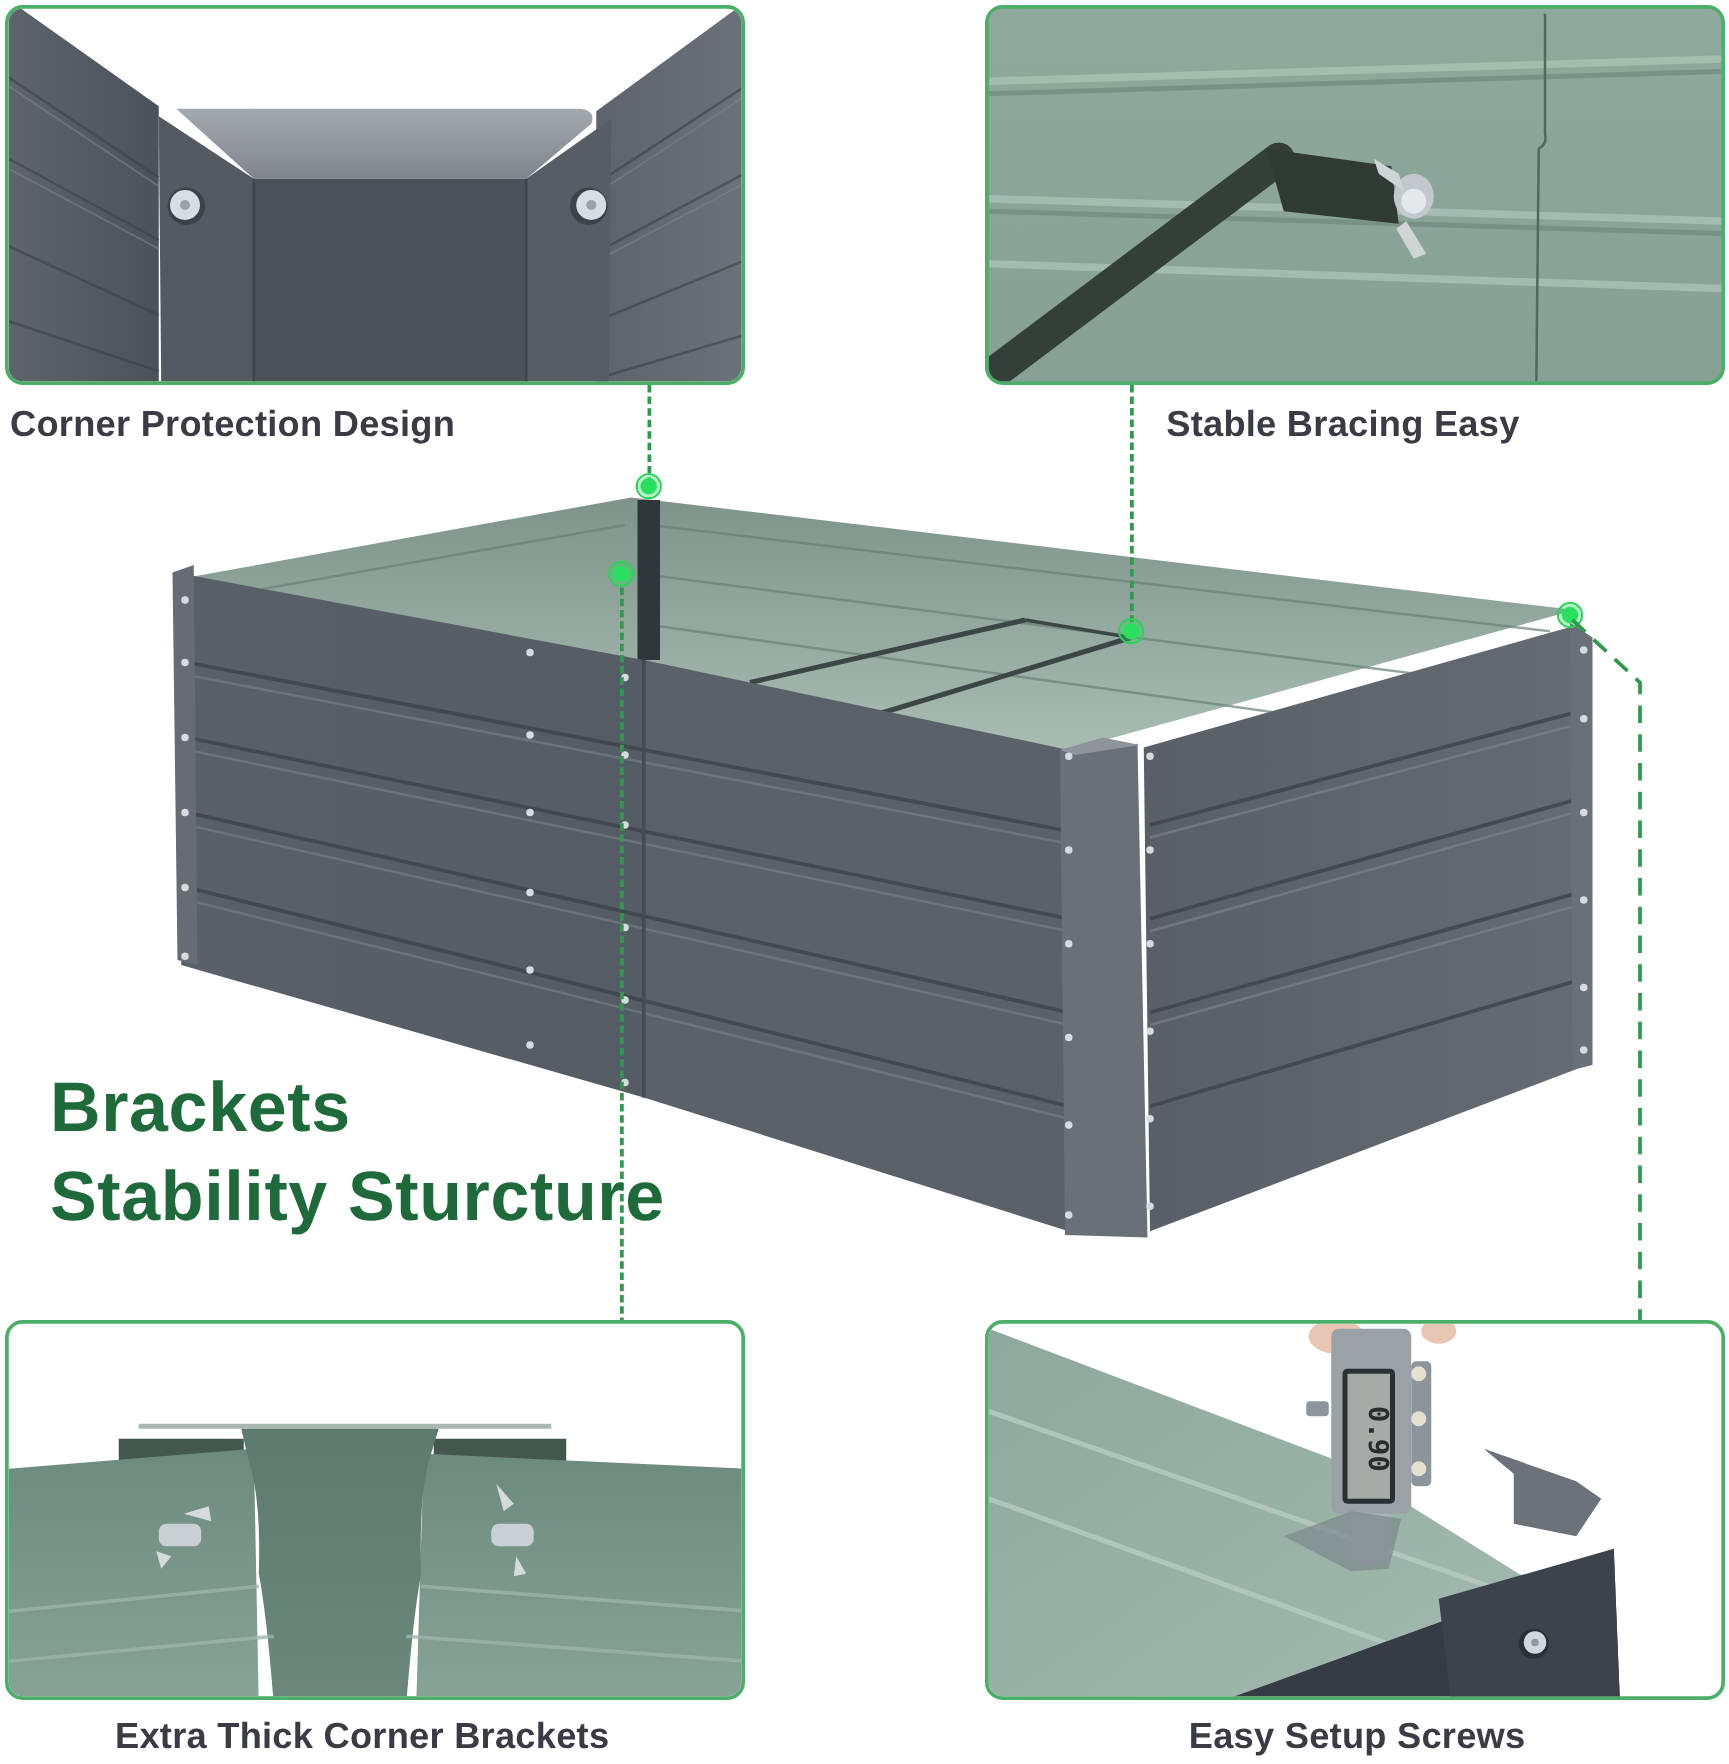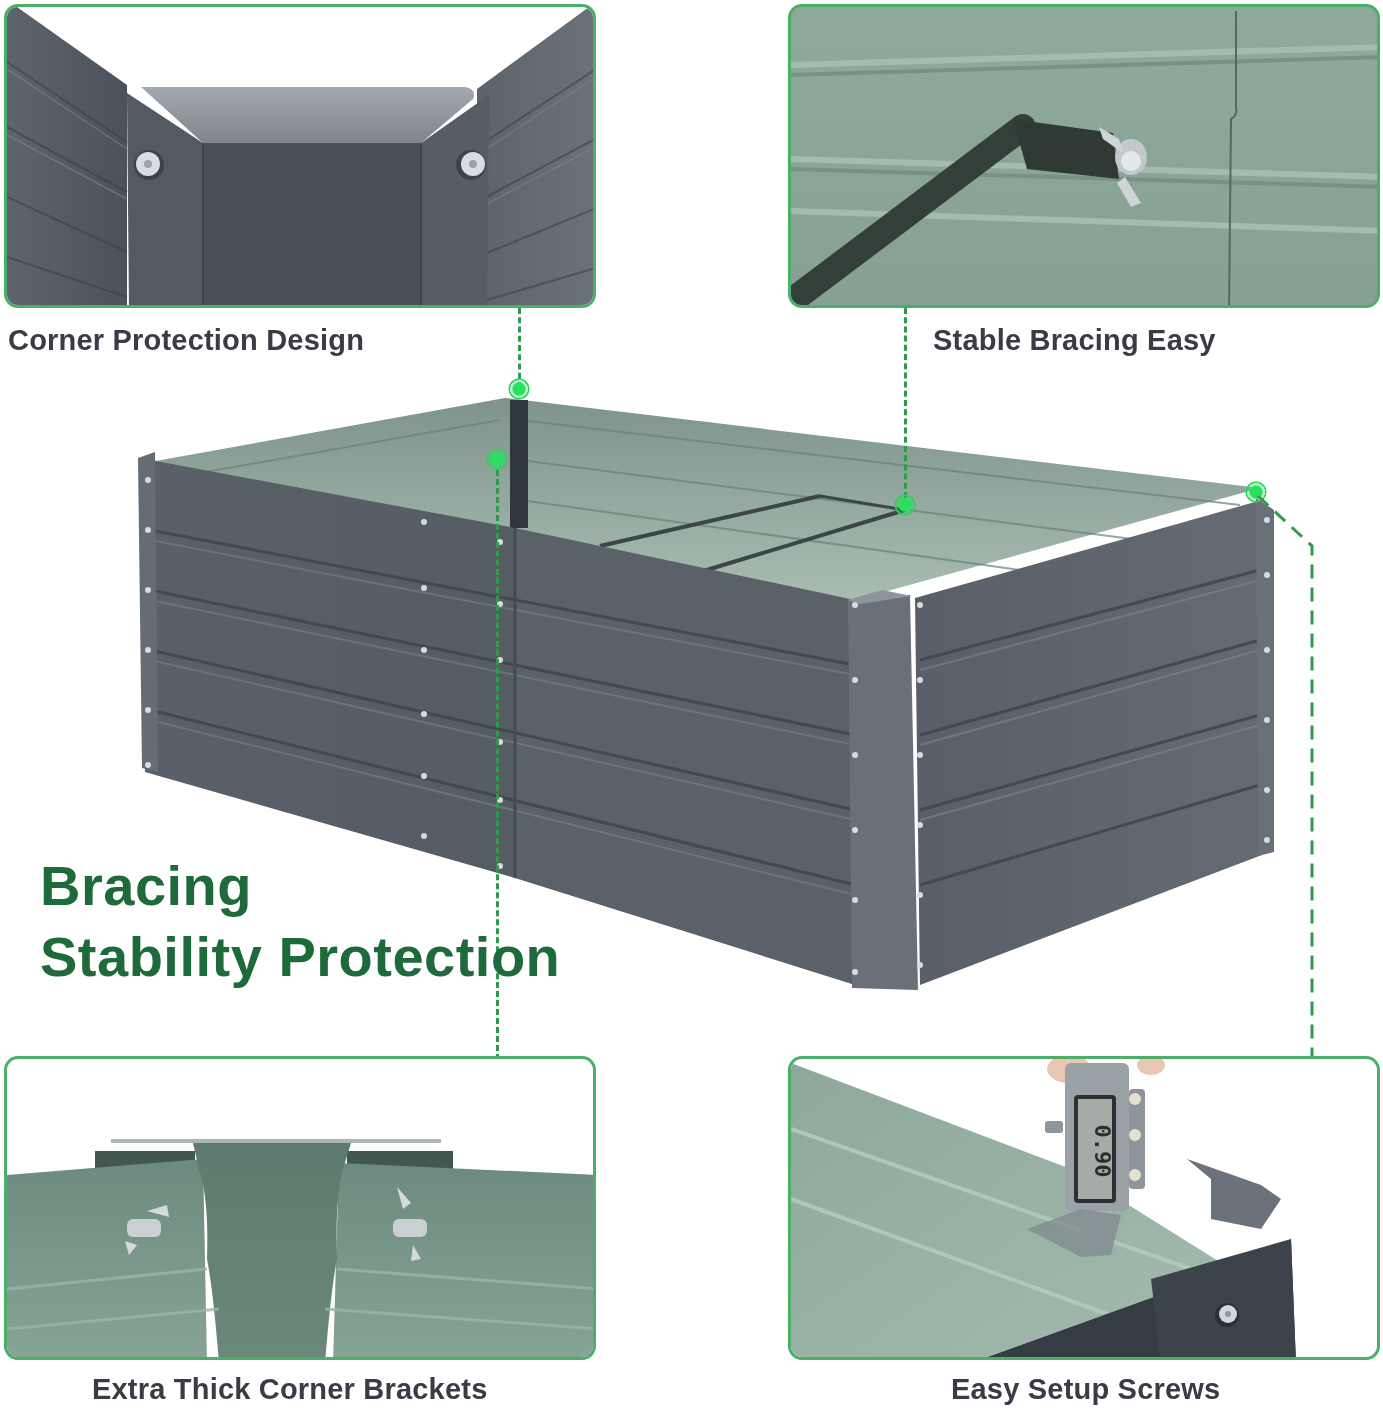--- a/index.html
+++ b/index.html
@@ -228,22 +228,22 @@
 <div class="dot" style="left:905px; top:505px;"></div>
 
 <div class="dot" style="left:497px; top:459px;"></div>
 <div class="dash-v" style="left:496px; top:470px; height:590px;"></div>
 
 <div class="dot" style="left:1256px; top:492px;"></div>
 <svg class="abs" style="left:1250px; top:490px;" width="70" height="570">
   <path d="M8,6 L62,56 L62,568" stroke="#2f9a4e" stroke-width="3" fill="none" stroke-dasharray="14,9"></path>
 </svg>
 
-<div class="headline" style="top:858px;">Bracing</div>
-<div class="headline" style="top:929px;">Stability Protection</div>
+<div class="headline" style="top:858px;">Brackets</div>
+<div class="headline" style="top:929px;">Stability Sturcture</div>
 
 <div class="panel" style="left:4px; top:1056px; width:592px; height:304px; background:#ffffff;">
   <svg width="592" height="304" viewBox="0 0 592 304">
     <defs>
       <linearGradient id="blC" x1="0" y1="0" x2="0" y2="1">
         <stop offset="0" stop-color="#5d7a6e"></stop>
           <stop offset="1" stop-color="#6b887b"></stop>
       </linearGradient>
       <linearGradient id="blW" x1="0" y1="0" x2="0" y2="1">
         <stop offset="0" stop-color="#6d8a7e"></stop>

